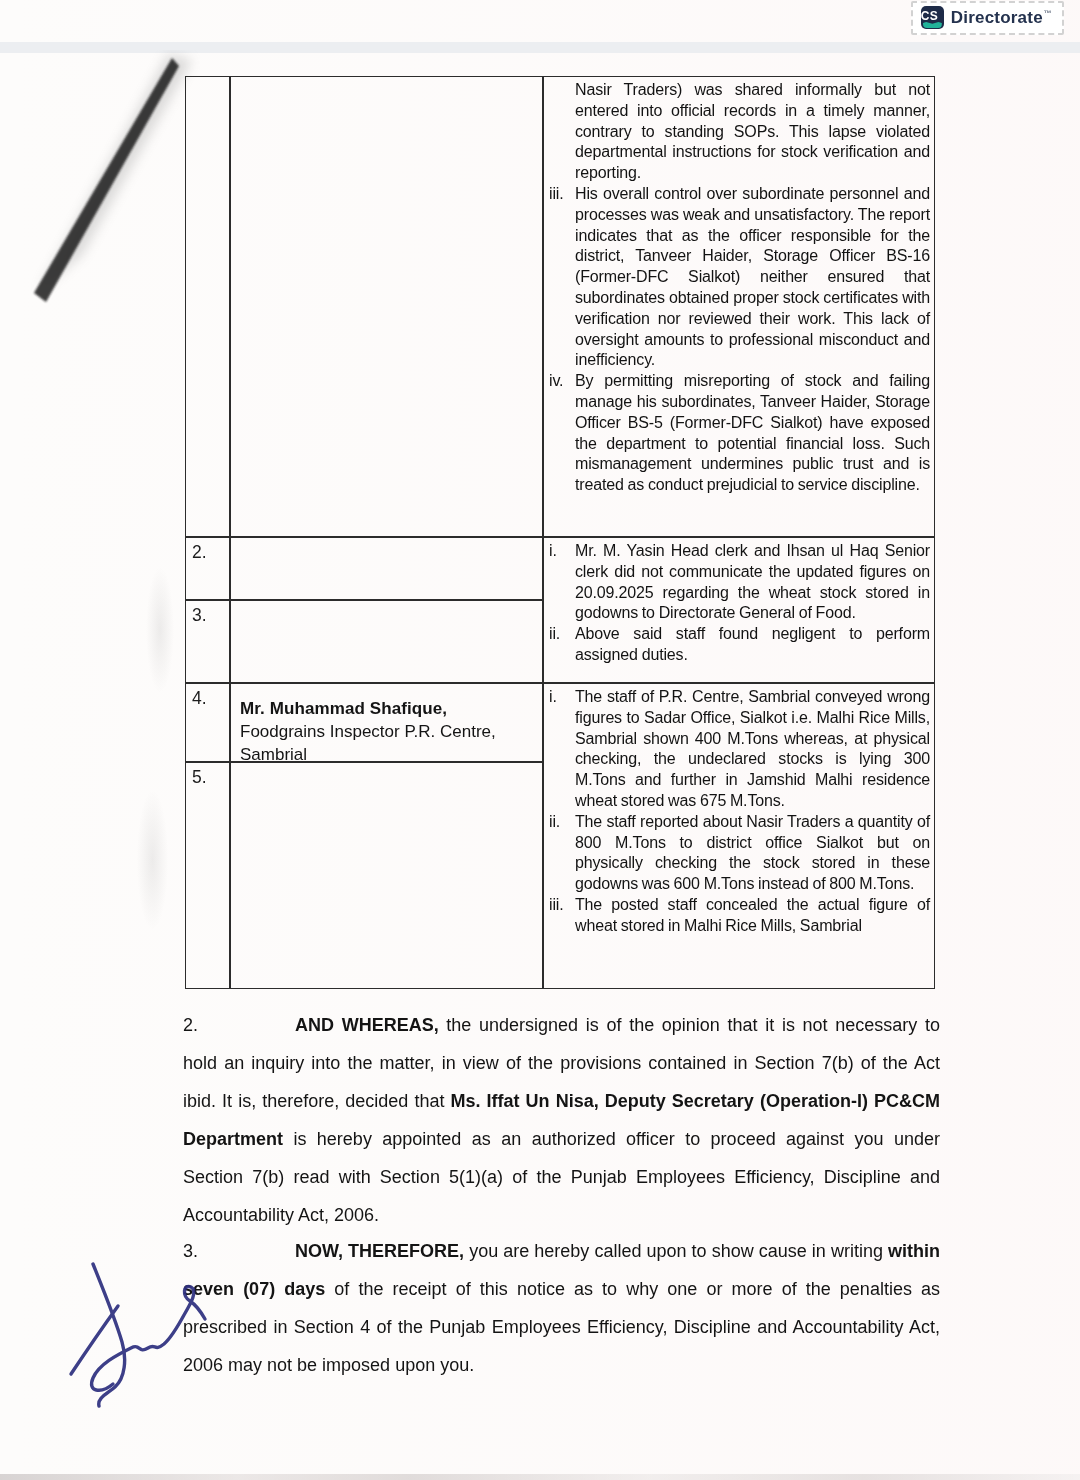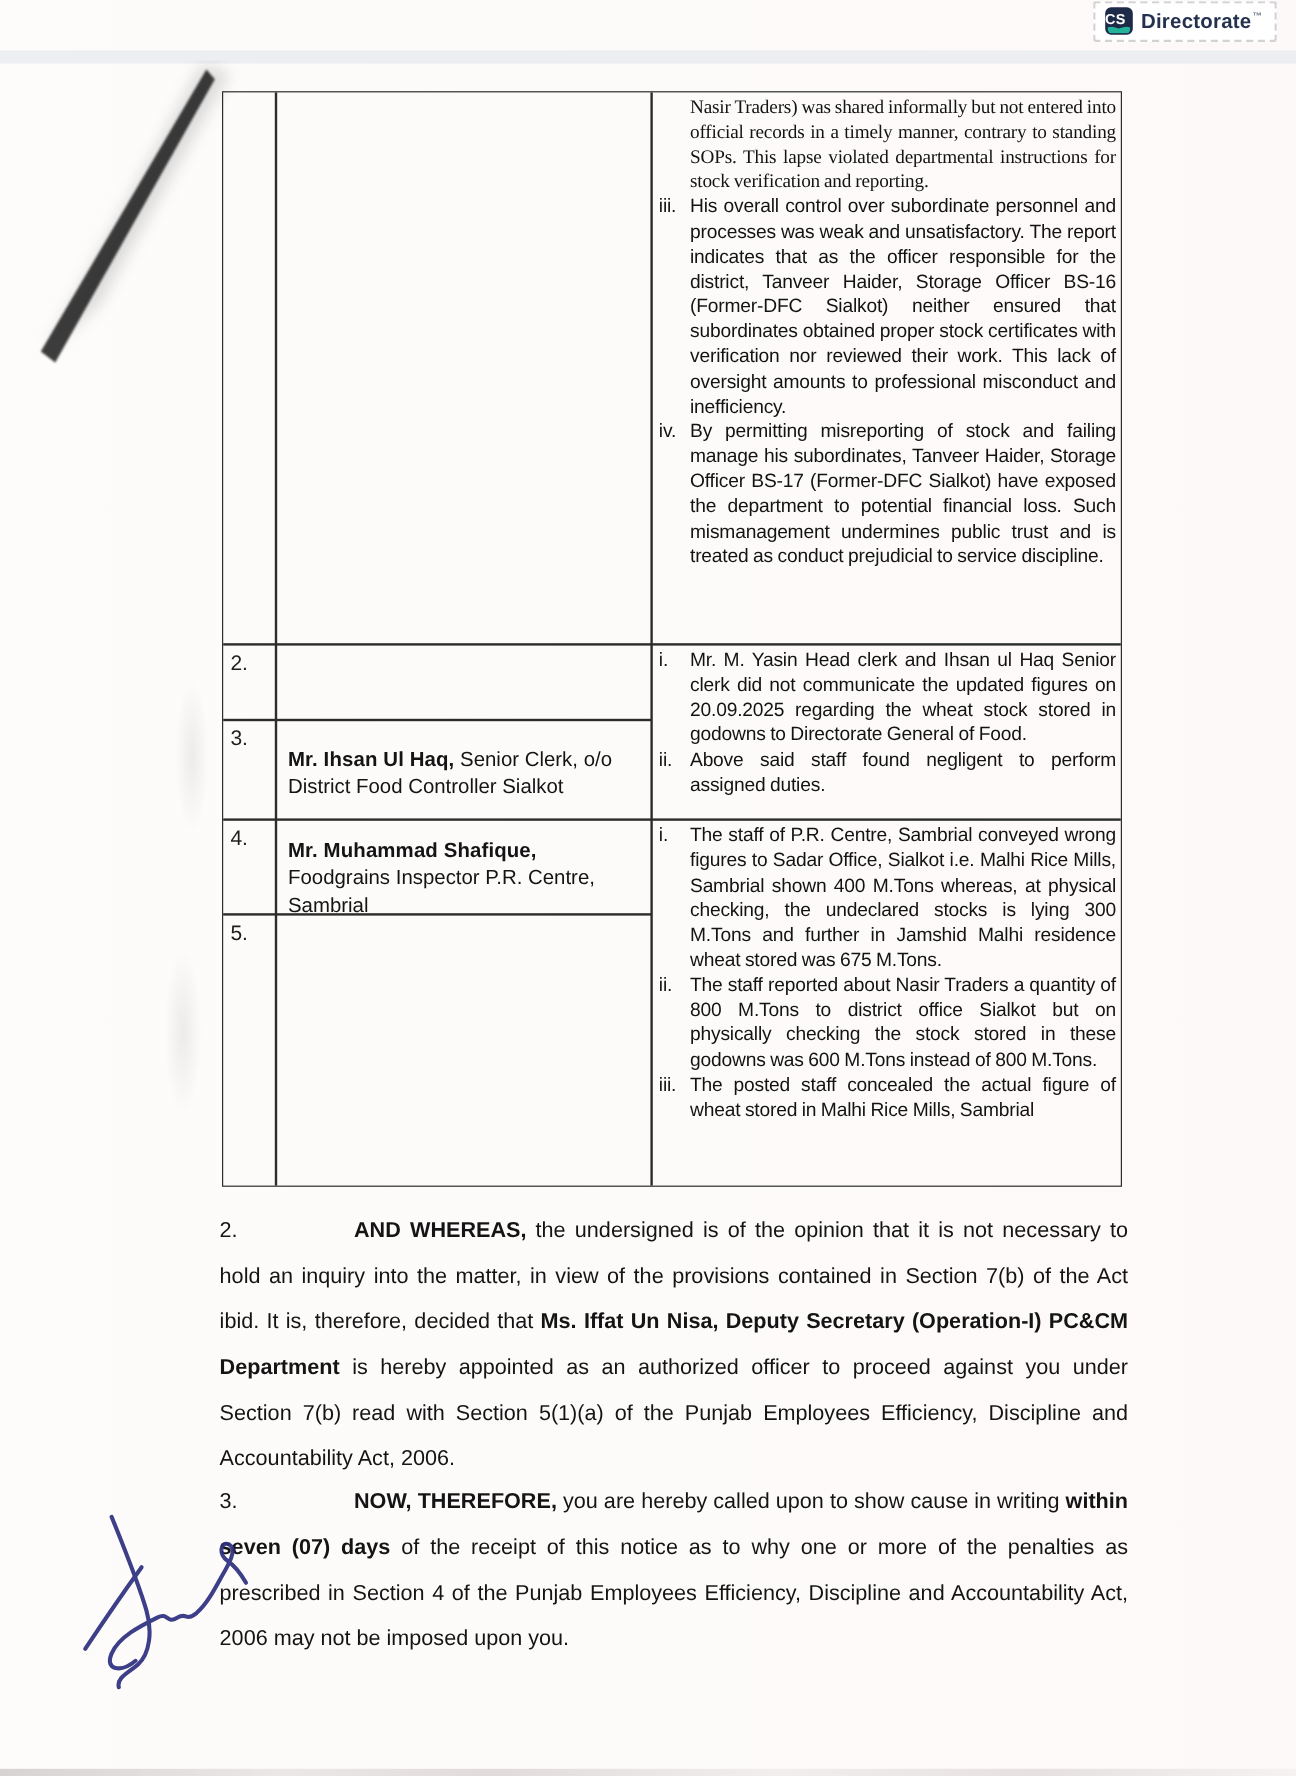--- a/index.html
+++ b/index.html
@@ -46,21 +46,21 @@
   .c2{top:461px;height:61px;padding-top:15px;}
   .c3{top:524px;height:81px;padding-top:20px;}
   .c4{top:607px;height:77px;padding-top:13px;}
   .c5{top:686px;height:227px;padding-top:19px;}
   .rblock{position:absolute;left:357px;width:393px;box-sizing:border-box;
     padding:3px 6px 0 6px;font-size:16px;line-height:20.8px;
     letter-spacing:-0.15px;word-spacing:-0.5px;color:#131313;overflow:hidden;}
   .rb1{top:0;height:459px;}
   .rb2{top:461px;height:144px;}
   .rb3{top:607px;height:306px;}
-  .intro{margin-left:26px;text-align:justify;font-family:Liberation Serif, serif;}
+  .intro{margin-left:26px;text-align:justify;}
   .li{display:flex;}
   .li .mk{flex:0 0 26px;}
   .li .tx{flex:1 1 auto;text-align:justify;}
   
   .para{position:absolute;left:183px;width:757px;font-size:18px;line-height:38px;color:#141414;}
   .para .pnum{position:absolute;left:0;top:0;font-size:18px;}
   .para .ptext{margin:0;text-align:justify;text-indent:112px;}
   .p2{top:1006px;}
   .p3{top:1232px;}
   .sig{position:absolute;left:55px;top:1252px;}
@@ -102,32 +102,31 @@
     <div class="hline h1"></div>
     <div class="hline h2"></div>
     <div class="hline h3"></div>
     <div class="hline h4"></div>
 
     <div class="num n2">2.</div>
     <div class="num n3">3.</div>
     <div class="num n4">4.</div>
     <div class="num n5">5.</div>
 
-    <div class="name c3"><b>Mr. Ihsan Ul Haq,</b><span> Senior Clerk, o/o District Food Controller Sialkot</span></div>
     <div class="name c4"><b>Mr. Muhammad Shafique,</b><span> Foodgrains Inspector P.R. Centre, Sambrial</span></div>
 
     <div class="rblock rb1">
       <div class="intro">Nasir Traders) was shared informally but not entered into official records in a timely manner, contrary to standing SOPs. This lapse violated departmental instructions for stock verification and reporting.</div>
       <div class="li">
         <span class="mk">iii.</span>
         <span class="tx">His overall control over subordinate personnel and processes was weak and unsatisfactory. The report indicates that as the officer responsible for the district, Tanveer Haider, Storage Officer BS-16 (Former-DFC Sialkot) neither ensured that subordinates obtained proper stock certificates with verification nor reviewed their work. This lack of oversight amounts to professional misconduct and inefficiency.</span>
       </div>
       <div class="li">
         <span class="mk">iv.</span>
-        <span class="tx">By permitting misreporting of stock and failing manage his subordinates, Tanveer Haider, Storage Officer BS-17 (Former-DFC Sialkot) have exposed the department to potential financial loss. Such mismanagement undermines public trust and is treated as conduct prejudicial to service discipline.</span>
+        <span class="tx">By permitting misreporting of stock and failing manage his subordinates, Tanveer Haider, Storage Officer BS-5 (Former-DFC Sialkot) have exposed the department to potential financial loss. Such mismanagement undermines public trust and is treated as conduct prejudicial to service discipline.</span>
       </div>
     </div>
 
     <div class="rblock rb2">
       <div class="li">
         <span class="mk">i.</span>
         <span class="tx">Mr. M. Yasin Head clerk and Ihsan ul Haq Senior clerk did not communicate the updated figures on 20.09.2025 regarding the wheat stock stored in godowns to Directorate General of Food.</span>
       </div>
       <div class="li">
         <span class="mk">ii.</span>

